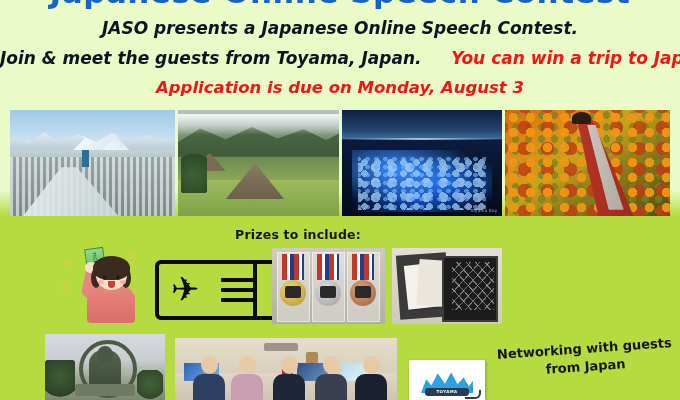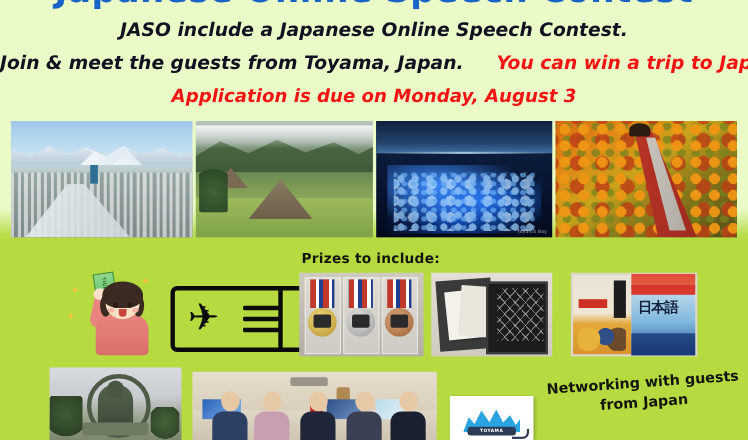--- a/index.html
+++ b/index.html
@@ -125,21 +125,20 @@
   .p4 .tunnel{position:absolute;left:41%;top:2%;width:11%;height:11%;
      background:#2d1c10;border-radius:50% 50% 12% 12%;}
 
   
   .lower{position:absolute;left:0;top:216px;width:680px;height:184px;background:#b5db41;}
 
   .prizes-label{
     position:absolute;left:0;top:227px;width:596px;text-align:center;
     font-family:"DejaVu Sans", sans-serif;font-weight:bold;font-size:12.5px;color:#15150f;
     letter-spacing:.2px;
-    margin-left:39px;
   }
 
   
   .girl{position:absolute;left:60px;top:248px;width:80px;height:75px;}
   .girl .ticket{position:absolute;left:26px;top:0;width:17px;height:26px;
      background:linear-gradient(to bottom,#8fd98f,#5cb85c);border:1px solid #3e8c3e;
      transform:rotate(-8deg);}
   .girl .ticket span{display:block;transform:rotate(90deg);font-size:4.5px;font-weight:bold;
      color:#1f5f1f;margin-top:9px;letter-spacing:.5px;text-align:center;}
   .girl .head{position:absolute;left:36px;top:13px;width:31px;height:29px;
@@ -290,21 +289,21 @@
 
 <div class="flyer">
 
   <div class="top-band"></div>
 
   <div class="title-clip">
     <div class="title-text">Japanese Online Speech Contest</div>
   </div>
 
   <div class="lines">
-    <div class="line">JASO include a Japanese Online Speech Contest.</div>
+    <div class="line">JASO presents a Japanese Online Speech Contest.</div>
     <div class="line">
       <span>Join &amp; meet the guests from Toyama, Japan.</span>
       <span class="gap"></span>
       <span class="red">You can win a trip to Japan!</span>
     </div>
     <div class="line red-only">Application is due on Monday, August 3</div>
   </div>
 
   <div class="hero">
 
@@ -388,32 +387,20 @@
   </div>
 
   <div class="giftbox">
     <div class="lid"></div>
     <div class="paper"></div>
     <div class="paper2"></div>
     <div class="tray"></div>
     <div class="web"></div>
   </div>
 
-  <div class="books">
-    <div class="bk1">
-      <div class="t"></div>
-      <div class="red"></div>
-      <div class="ppl"></div>
-    </div>
-    <div class="bk2">
-      <div class="band"></div>
-      <div class="big">日本語</div>
-      <div class="foot"></div>
-    </div>
-  </div>
 
   <div class="buddha">
     <div class="halo"></div>
     <div class="body"></div>
     <div class="head"></div>
     <div class="base"></div>
     <div class="tree"></div>
     <div class="tree2"></div>
   </div>
 

